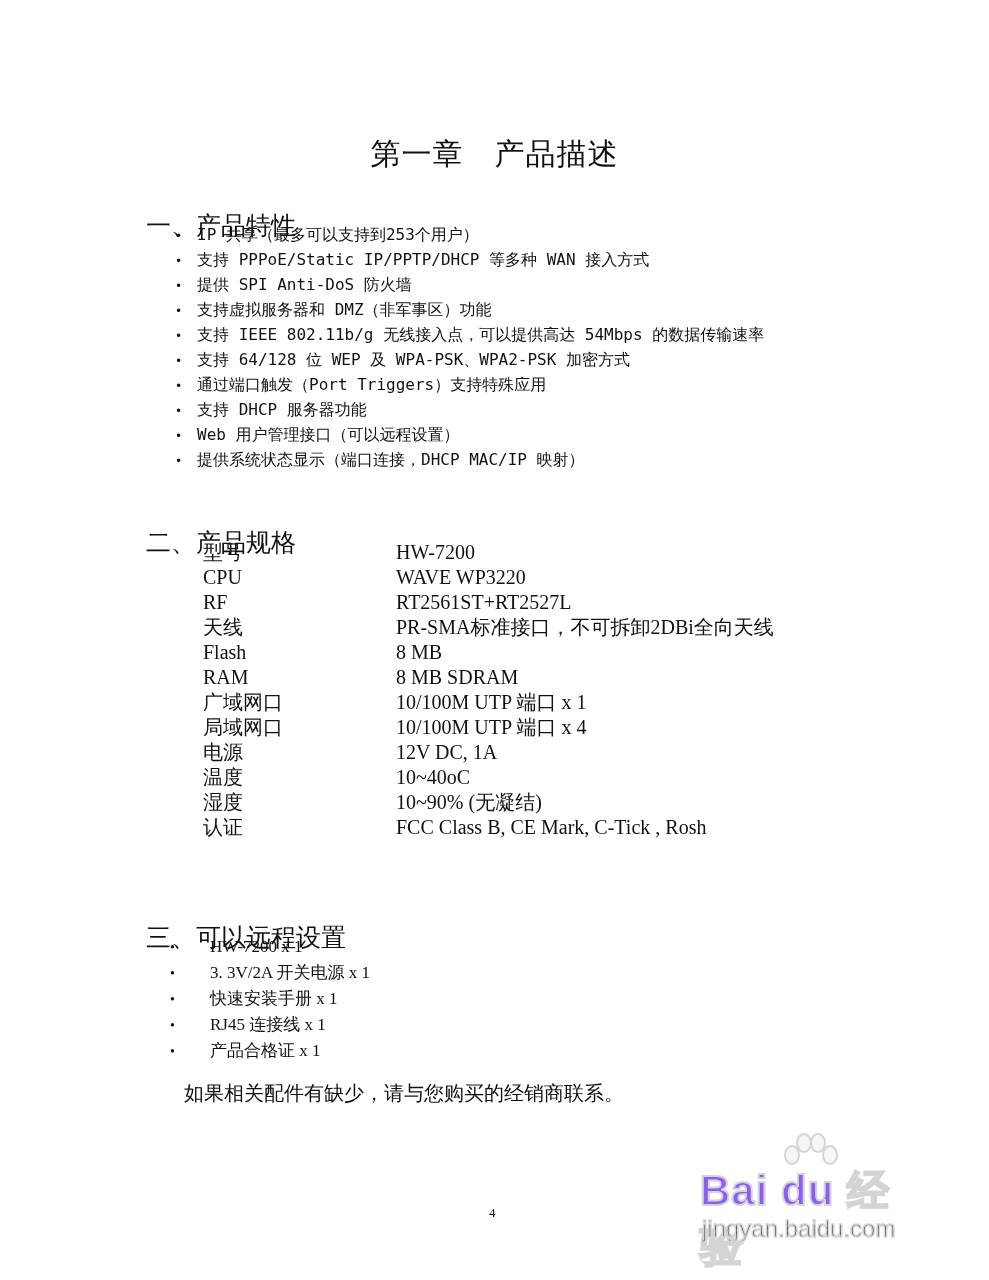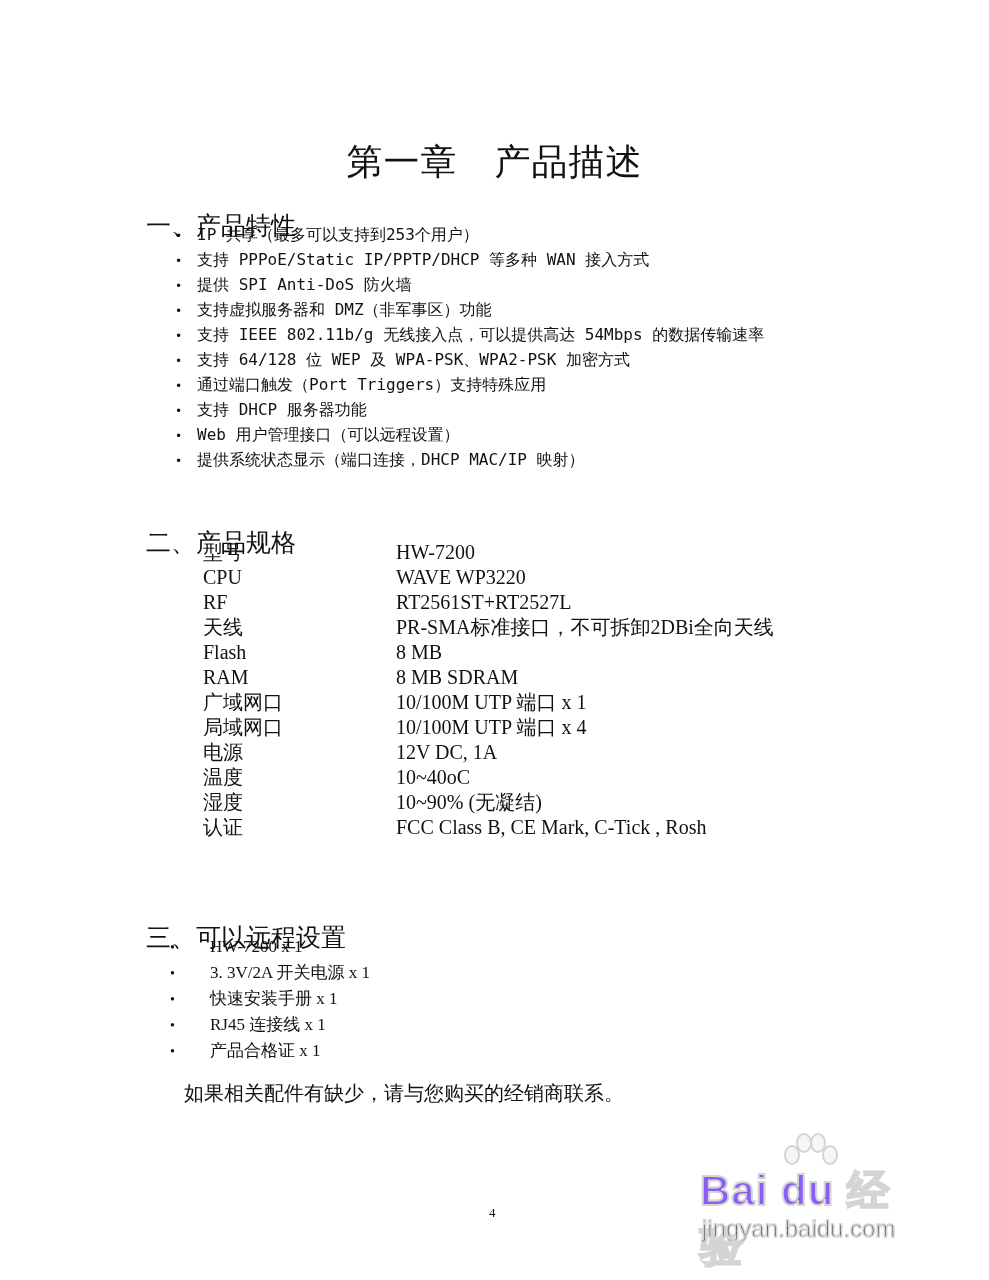--- a/index.html
+++ b/index.html
@@ -3,21 +3,21 @@
 <meta charset="utf-8">
 <style>
   html, body { margin: 0; padding: 0; background: #ffffff; }
   body {
     width: 989px; height: 1280px; position: relative; overflow: hidden;
     font-family: "DejaVu Serif", "Liberation Serif", serif;
     color: #111111;
   }
   .page-title {
     position: absolute; top: 114px; left: 0; width: 989px;
-    text-align: center; font-size: 36px; letter-spacing: 1px;
+    text-align: center; font-size: 30px; letter-spacing: 1px;
     font-family: Liberation Mono, monospace; font-weight: normal;
   }
   .section-title {
     position: absolute; left: 146px; font-size: 25px;
     font-family: "DejaVu Sans", "Liberation Sans", sans-serif; font-weight: normal;
   }
   .feat-list { position: absolute; left: 175px; top: 222px; margin: 0; padding: 0; list-style: none; }
   .feat-list li {
     height: 25px; line-height: 25px; font-size: 16px;
     font-family: "DejaVu Sans Mono", "Liberation Mono", monospace;

